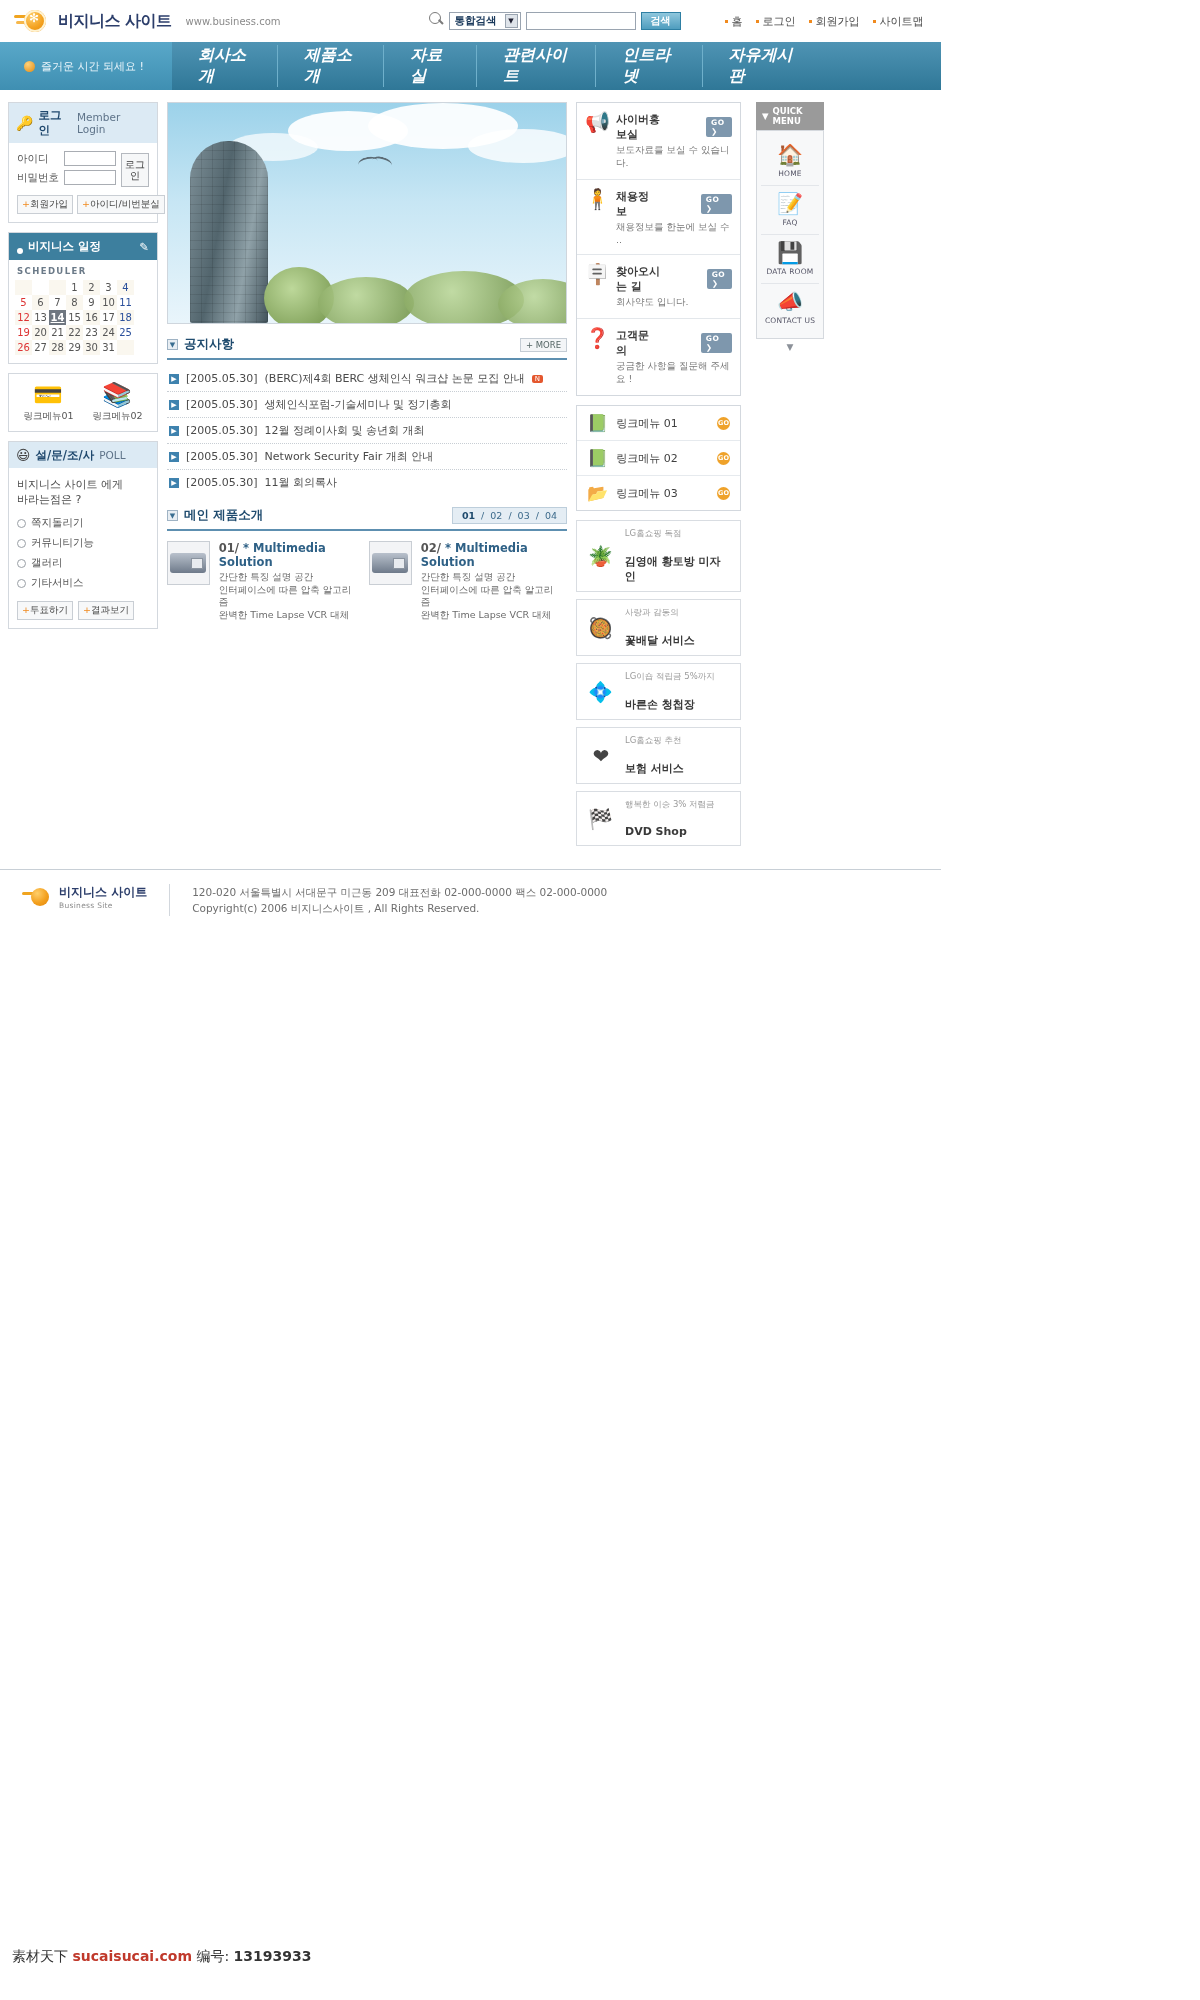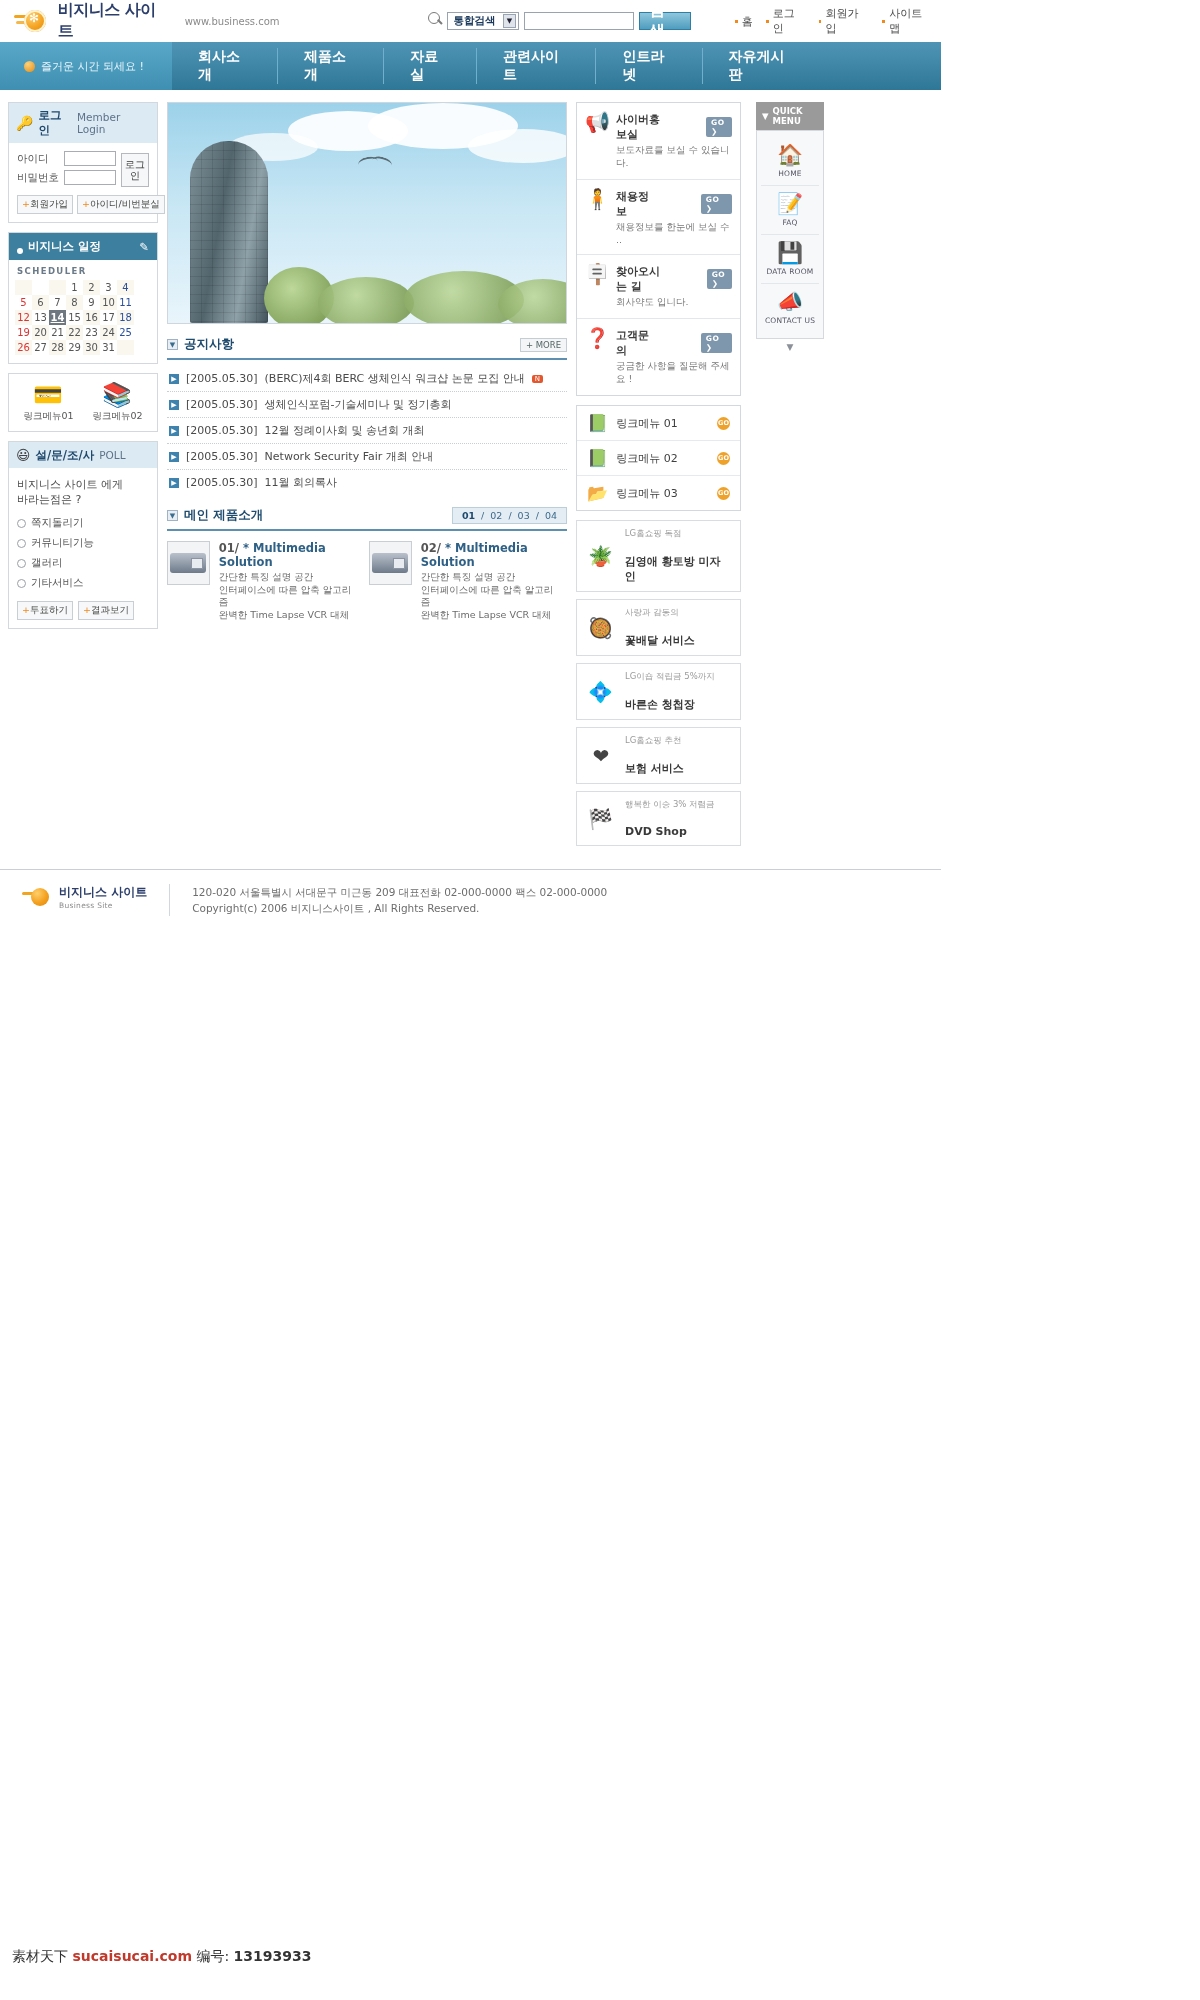--- a/index.html
+++ b/index.html
@@ -35,36 +35,36 @@
   .sel {
     width:72px; height:18px; border:1px solid #9aa4b0; background:#fff;
     font-size:10.5px; font-weight:bold; color:#1b3a5c; padding:0 2px 0 5px;
     display:flex; align-items:center; justify-content:space-between;
   }
   .sel .caret { width:13px; height:14px; background:#dfe4ea; border:1px solid #9aa4b0; display:flex; align-items:center; justify-content:center; font-size:7px; color:#223; }
   .sinput { width:110px; height:18px; border:1px solid #9aa4b0; background:#fff; }
   .sbtn {
     height:18px; padding:0 9px; border:1px solid #2e7fa3;
     background:linear-gradient(#8fc7dd,#4f9dbe);
-    color:#fff; font-size:16px; font-weight:bold; display:flex; align-items:center;
+    color:#fff; font-size:10px; font-weight:bold; display:flex; align-items:center;
   }
   .util { margin-left:44px; display:flex; align-items:center; gap:13px; }
   .util a { color:#4b4b4b; font-size:11px; text-decoration:none; display:flex; align-items:center; gap:4px; }
   .util .dot { width:3px; height:3px; background:#f08a1e; display:inline-block; }
 
   
   .gnb { height:48px; display:flex; background:linear-gradient(#4f94b4,#2f7797); }
   .gnb-left {
     width:172px; background:linear-gradient(#59a8c9,#3f8fb2);
     display:flex; align-items:center; gap:6px; padding-left:24px;
     color:#e8f4fa; font-size:11px;
   }
   .gnb-left .ico { width:11px; height:11px; border-radius:50%; background:radial-gradient(circle at 35% 30%,#ffd27a,#e08a14); }
   .gnb-menu { flex:1; display:flex; align-items:center; justify-content:center; gap:0; }
-  .gnb-menu a { color:#fff; font-size:14px; font-weight:bold; text-decoration:none; padding:0 26px; border-right:1px solid #6fb0cb; }
+  .gnb-menu a { color:#fff; font-size:16px; font-weight:bold; text-decoration:none; padding:0 26px; border-right:1px solid #6fb0cb;font-style:italic; }
   .gnb-menu a:last-child { border-right:none; }
   .gnb-right { width:120px; }
 
   
   .content { display:flex; padding:12px 0 0 8px; gap:9px; align-items:flex-start; }
 
   .col-left { width:150px; }
   .box { border:1px solid #d3d8de; background:#fff; margin-bottom:9px; }
   .box-pad { padding:8px; }
 

